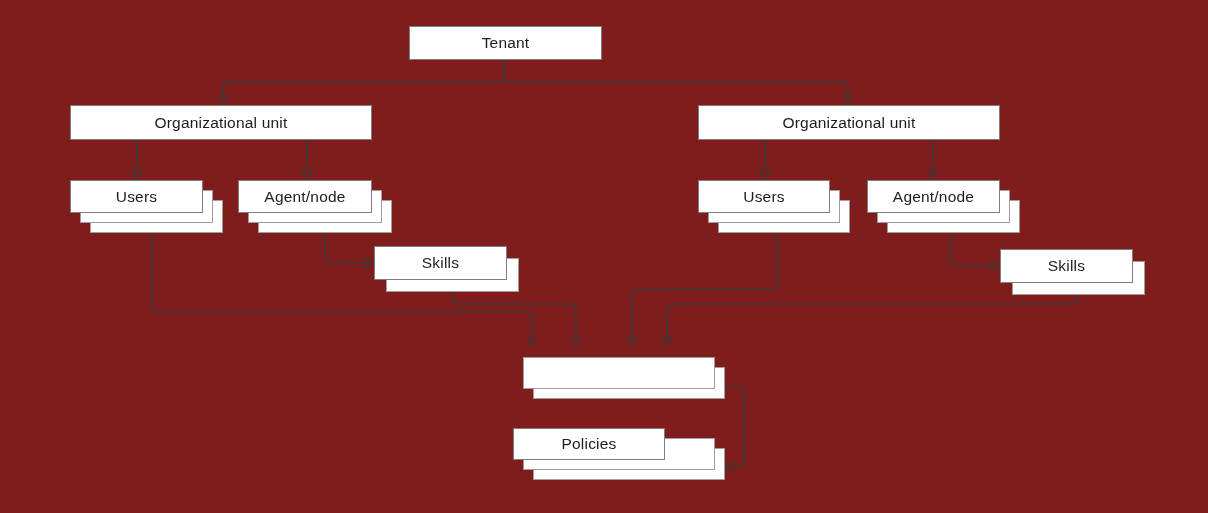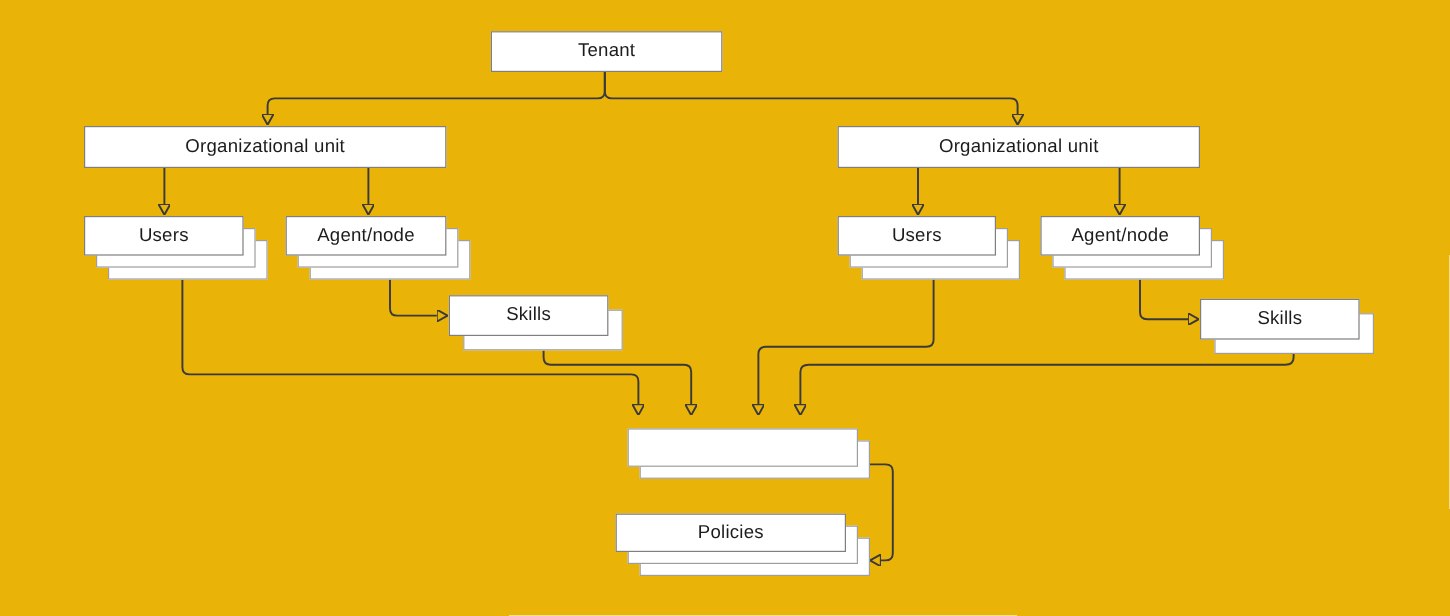--- a/index.html
+++ b/index.html
@@ -4,21 +4,21 @@
 <style>
   html, body {
     margin: 0;
     padding: 0;
     background: #ffffff;
   }
   #canvas {
     position: relative;
     width: 1208px;
     height: 513px;
-    background: #eab308;
+    background: #7f1d1d;
     font-family: "Liberation Sans", sans-serif;
     overflow: hidden;
   }
   #edges {
     position: absolute;
     left: 0;
     top: 0;
     width: 1208px;
     height: 513px;
   }
@@ -119,17 +119,17 @@
   <div class="shadow" style="left:1012px;top:261px;width:133px;height:34px"></div>
   <div class="box" style="left:1000px;top:249px;width:133px;height:34px">
     <span class="lbl">Skills</span>
   </div>
 
   <div class="shadow" style="left:533px;top:367px;width:192px;height:32px"></div>
   <div class="shadow" style="left:523px;top:357px;width:192px;height:32px"></div>
 
   <div class="shadow" style="left:533px;top:448px;width:192px;height:32px"></div>
   <div class="shadow" style="left:523px;top:438px;width:192px;height:32px"></div>
-  <div class="box" style="left:513px;top:428px;width:192px;height:32px">
+  <div class="box" style="left:513px;top:428px;width:152px;height:32px">
     <span class="lbl">Policies</span>
   </div>
 
 </div>
 
 </body></html>

